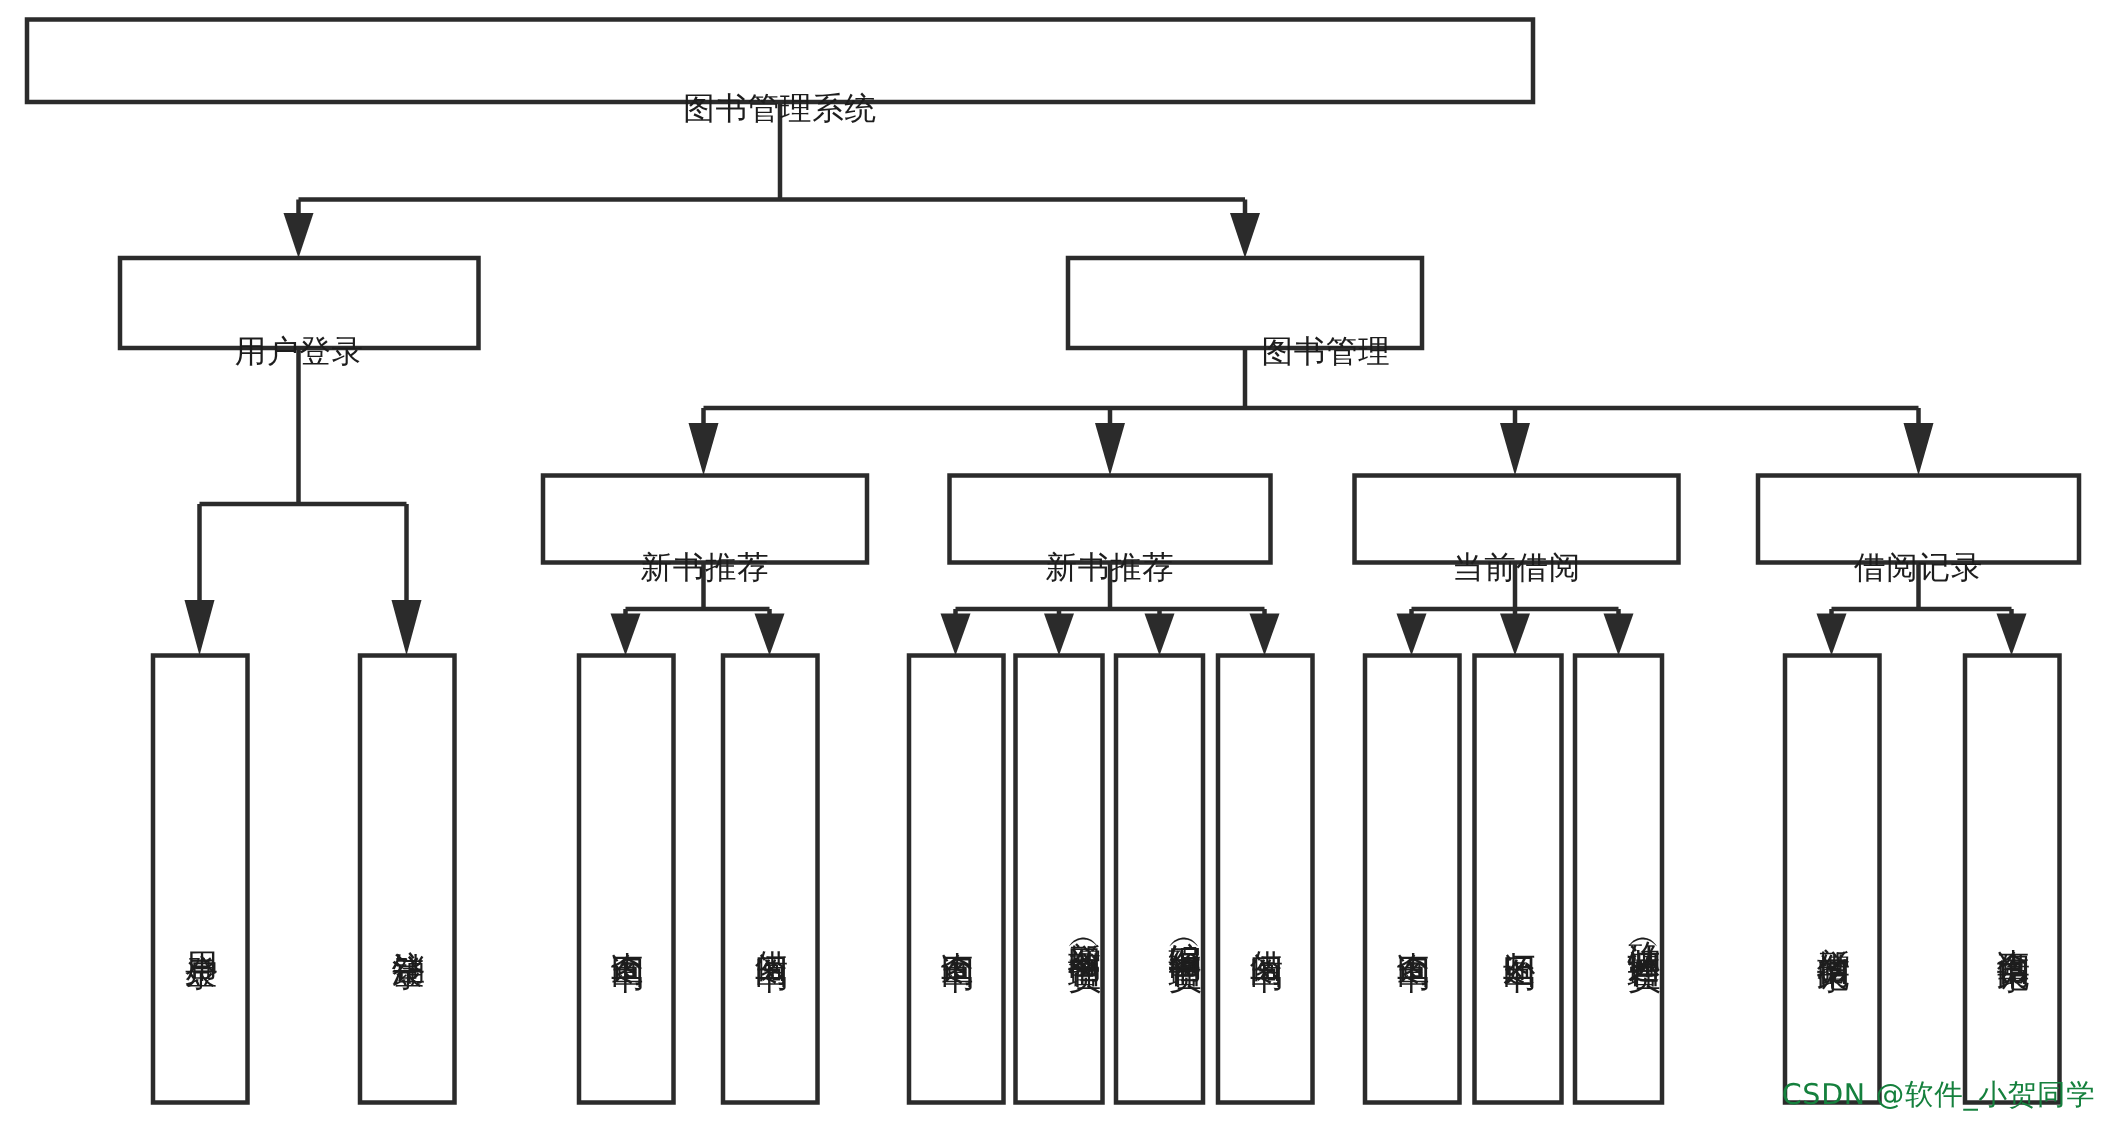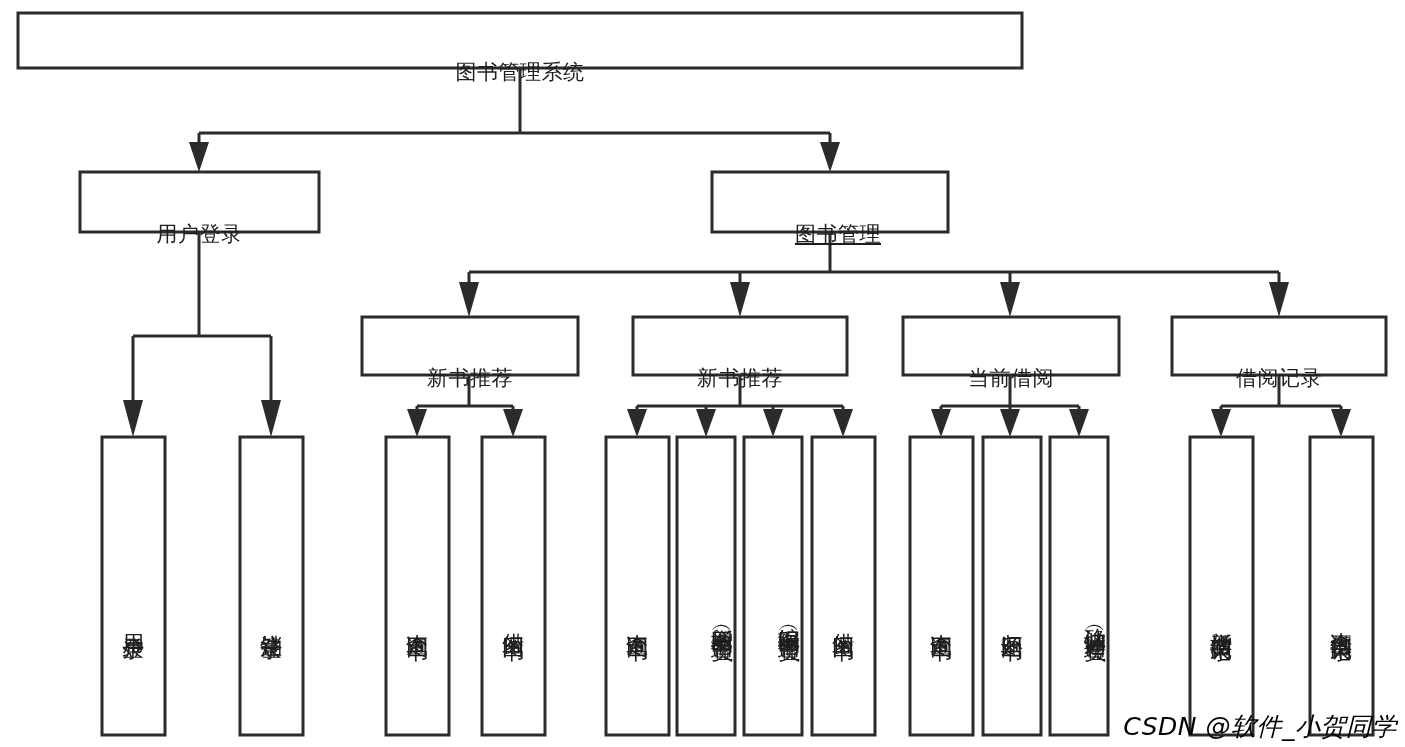--- a/index.html
+++ b/index.html
@@ -59,26 +59,25 @@
     box-sizing: border-box;
   }
   .node-label.vertical.long {
     align-items: flex-start;
     padding-top: 2px;
   }
   .watermark {
     position: absolute;
     right: 8px;
     bottom: 4px;
-    font-size: 25px;
-    color: #000000;
+    font-size: 19px;
+    color: #15803d;
     letter-spacing: 0.5px;
     white-space: nowrap;
     font-family: "DejaVu Sans", "Liberation Sans", sans-serif;
-    font-style: italic;
   }
 </style>
 </head>
 <body>
 
 <div id="page">
 
   <svg id="diagram" viewBox="0 0 1405 747">
 
     <g>
@@ -179,21 +178,21 @@
       <path class="conn" d="M1341,406 L1341,414"></path>
       <polygon class="arrow-head" points="1211,409 1231,409 1221,437"></polygon>
       <polygon class="arrow-head" points="1331,409 1351,409 1341,437"></polygon>
     </g>
   </svg>
 
   <div class="node-label" style="left:18px; top:13px; width:1004px; height:55px;">图书管理系统</div>
 
   <div class="node-label" style="left:80px; top:172px; width:239px; height:60px;">用户登录</div>
 
-  <div class="node-label" style="left:696px; top:172px; width:284px; height:60px;text-decoration:underline;">图书管理</div>
+  <div class="node-label" style="left:742px; top:172px; width:284px; height:60px;">图书管理</div>
 
   <div class="node-label" style="left:362px; top:317px; width:216px; height:58px;">新书推荐</div>
 
   <div class="node-label" style="left:633px; top:317px; width:214px; height:58px;">新书推荐</div>
 
   <div class="node-label" style="left:903px; top:317px; width:216px; height:58px;">当前借阅</div>
 
   <div class="node-label" style="left:1172px; top:317px; width:214px; height:58px;">借阅记录</div>
 
   <div class="node-label vertical" style="left:102px; top:437px; width:63px; height:298px; justify-content:center; align-items:center;">用户登录</div>

